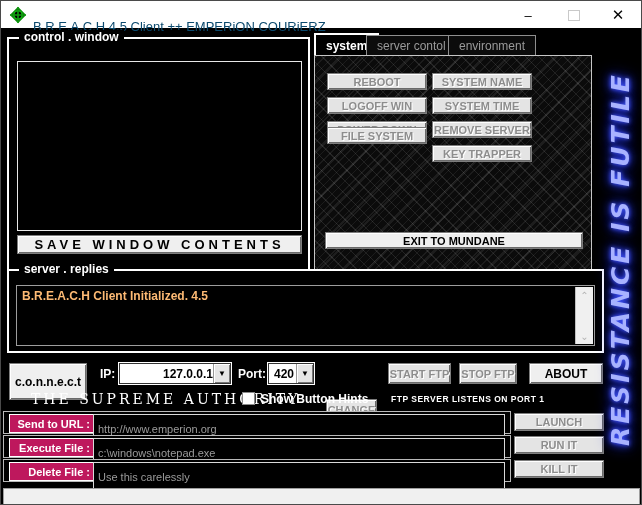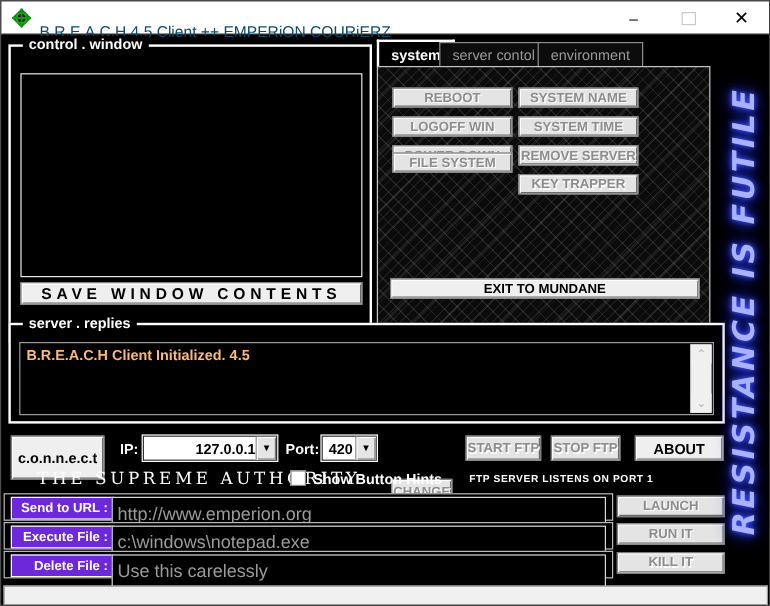--- a/index.html
+++ b/index.html
@@ -62,23 +62,23 @@
                display:flex;align-items:center;justify-content:center;font-size:8px;color:#000;}
 
   .authority{color:#fff;font-size:14px;letter-spacing:3px;font-family:"DejaVu Serif",serif;white-space:nowrap;}
   .checkbox{width:13px;height:13px;background:#fff;border:1px solid #8a8a8a;}
   .ftp-note{color:#fff;font-size:8.5px;font-weight:bold;letter-spacing:0.5px;white-space:nowrap;}
 
   
   .action-row{left:2px;width:508px;height:23px;border:1px solid #b9b9b9;background:#000;}
   .action-label{position:absolute;left:5px;top:2px;width:80px;height:17px;border:1px solid #fff;
                 display:flex;align-items:center;justify-content:flex-end;padding-right:4px;
-                color:#fff;font-weight:bold;font-size:11px;background:#6d28d9;}
+                color:#fff;font-weight:bold;font-size:11px;background:#be185d;}
   .action-input{position:absolute;left:89px;top:2px;width:412px;height:29px;background:#000;
-                border:1px solid #d9d9d9;color:#9b9b9b;font-size:15px;
+                border:1px solid #d9d9d9;color:#9b9b9b;font-size:11px;
                 font-family:"Liberation Sans",sans-serif;padding:0 4px;box-sizing:border-box;}
 
   .statusbar{left:2px;top:487px;width:637px;height:16px;background:#f0f0f0;border:1px solid #9e9e9e;border-bottom:none;}
 
   
   .side-banner{
     right:1px;top:30px;height:456px;width:40px;
     display:flex;align-items:center;justify-content:center;
     writing-mode:vertical-rl;transform:rotate(180deg);
     font-size:25px;font-weight:bold;font-style:italic;letter-spacing:3px;

